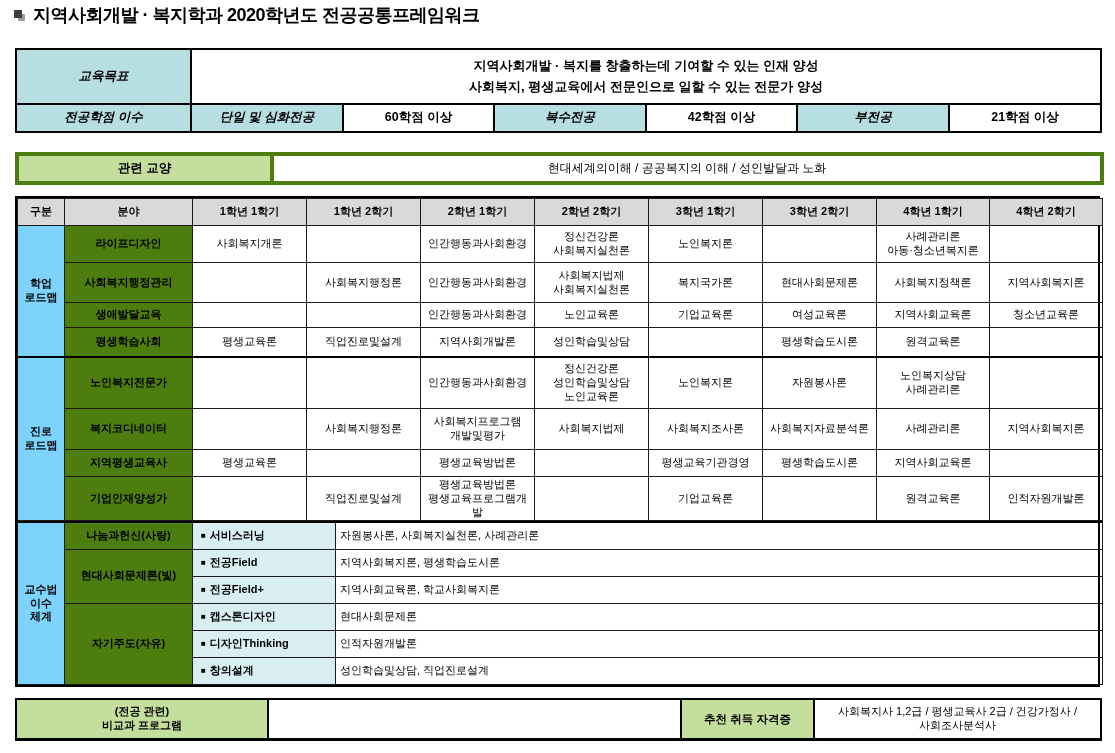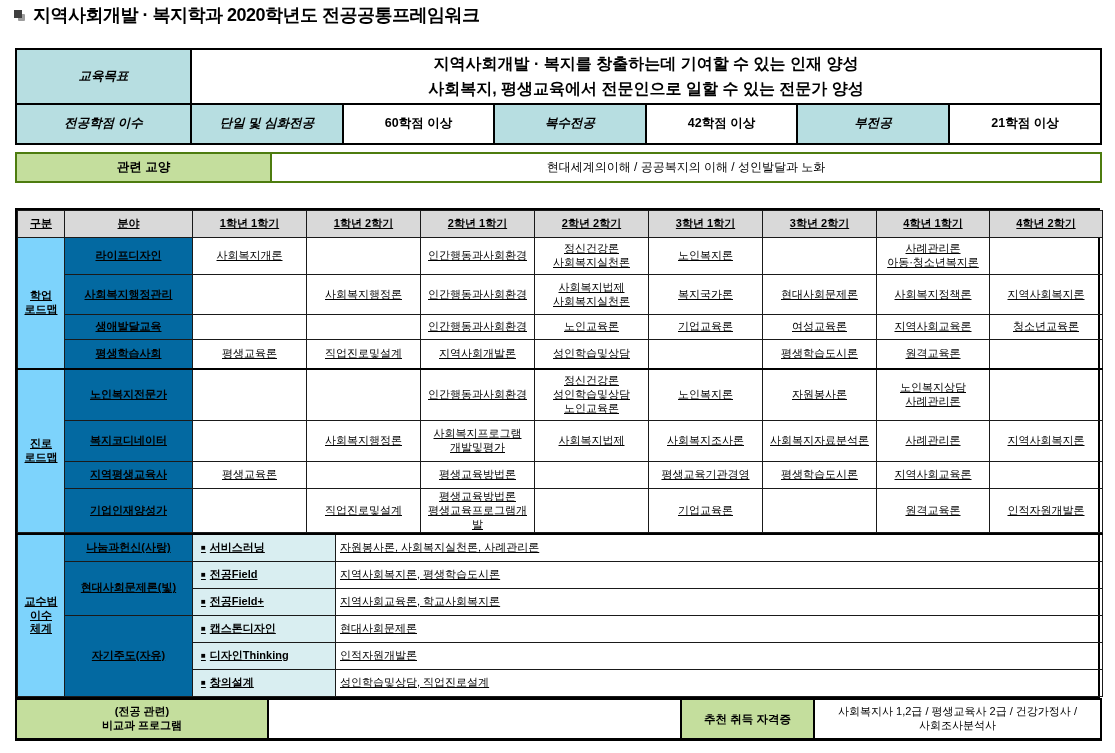--- a/index.html
+++ b/index.html
@@ -21,36 +21,36 @@
   table { border-collapse:collapse; table-layout:fixed; width:100%; }
   td { border:1px solid #1a1a1a; font-size:11px; text-align:center; vertical-align:middle;
        padding:1px 2px; white-space:pre-line; line-height:1.25; overflow:hidden; }
 
   .teal  { background:#b7dee1;font-style:italic; }
   .green { background:#c4de9d; }
 
   
   .wrap-top { left:15px; top:48px; width:1085px; }
   .wrap-top td { border:2px solid #000; }
-  .goal-text { font-size:16px; font-weight:bold; line-height:1.55;border-radius:6px; }
+  .goal-text { font-size:13px; font-weight:bold; line-height:1.55;border-radius:6px; }
   .top-label { font-size:12.5px; font-weight:bold; }
   .credit-cell { font-size:12.5px; font-weight:bold; }
 
   
   .wrap-lib { left:15px; top:152px; width:1085px; }
-  .wrap-lib td { border:2px solid #4d7c0f; }
+  .wrap-lib td { border:4px solid #4d7c0f; }
   .lib-content { font-size:12px; }
 
   
-  .wrap-main { left:15px; top:208px; width:1085px; border:2px solid #000;text-decoration:underline; }
+  .wrap-main { left:15px; top:196px; width:1085px; border:2px solid #000; }
   .wrap-main table td { border:1px solid #1a1a1a; }
   .wrap-main tr.sep td { border-top:2px solid #000; }
   .wrap-main table.tB tr.bt td { border-top:2px solid #000; }
   .hd td { background:#d9d9d9; font-weight:bold; }
-  .field { background:#0369a1; font-weight:bold; }
+  .field { background:#4d7c0f; font-weight:bold; }
   .kubun { background:#7dd3fc; font-weight:bold; }
   .method-cell { background:#d9eef1; text-align:left; padding-left:8px; font-weight:bold; }
   .method-cell .sq { font-size:8px; vertical-align:1px; margin-right:4px; }
   .courses { text-align:left; padding-left:4px; }
 
   
   .wrap-bot { left:15px; top:698px; width:1085px; }
   .wrap-bot td { border:2px solid #000; border-bottom-width:3px; font-weight:bold; }
   .wrap-bot td.cert-content { font-weight:normal; font-size:11px; }
 </style>
@@ -75,21 +75,21 @@
         <col style="width:151px">
         <col style="width:152px">
         <col style="width:152px">
       </colgroup>
     <tbody>
         <tr style="height:55px">
       <td class="teal top-label">교육목표</td>
       <td colspan="6" class="goal-text">지역사회개발 · 복지를 창출하는데 기여할 수 있는 인재 양성
 사회복지, 평생교육에서 전문인으로 일할 수 있는 전문가 양성</td>
     </tr>
-    <tr style="height:40px">
+    <tr style="height:28px">
       <td class="teal top-label">전공학점 이수</td>
       <td class="teal credit-cell">단일 및 심화전공</td>
       <td class="credit-cell">60학점 이상</td>
       <td class="teal credit-cell">복수전공</td>
       <td class="credit-cell">42학점 이상</td>
       <td class="teal credit-cell">부전공</td>
       <td class="credit-cell">21학점 이상</td>
     </tr>
   </tbody>
     </table>

